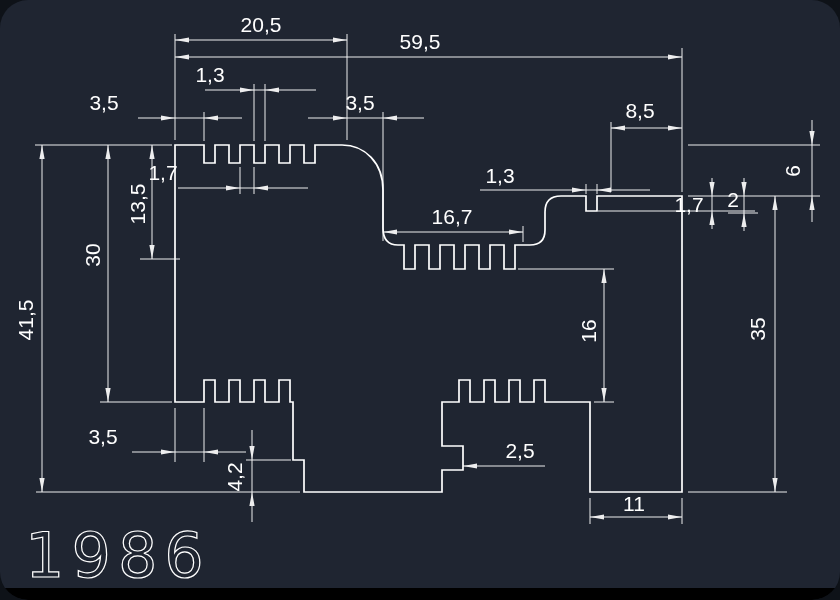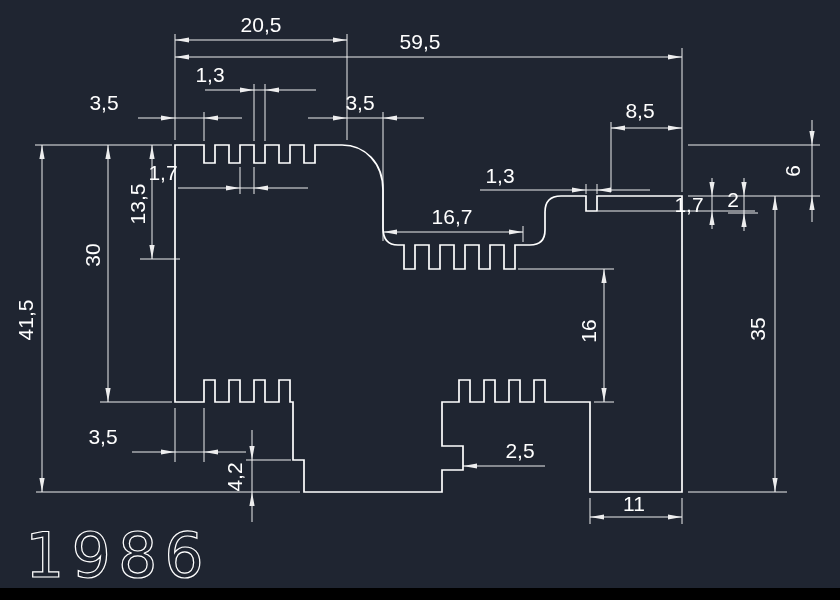--- a/index.html
+++ b/index.html
@@ -1,17 +1,17 @@
 <!DOCTYPE html>
 <html style="--bg: #1f2531; --line: #ffffff; --footer: #000000;"><head>
 <meta charset="utf-8">
 <style>
   html,body{margin:0;padding:0;background:#0e1218;}
   .stage{position:relative;width:840px;height:600px;overflow:hidden;
-         font-family:"Liberation Sans",sans-serif;}
+         font-family:"Liberation Sans",sans-serif;border-radius:28px;}
   svg{display:block;}
   .profile{fill:none;stroke:var(--line,#fff);stroke-width:1.7;stroke-linejoin:miter;}
   .t{stroke:var(--line,#fff);stroke-width:1;fill:none;opacity:.92;}
   .lbl{fill:var(--line,#fff);font-size:21px;font-family:"Liberation Sans",sans-serif;text-anchor:middle;}
   .title{fill:none;stroke:var(--line,#fff);stroke-width:1.2;font-size:62px;letter-spacing:7px;
          font-family:"DejaVu Sans",sans-serif;text-anchor:start;}
   .arr{fill:var(--line,#fff);}
 </style>
 </head>
 <body>

